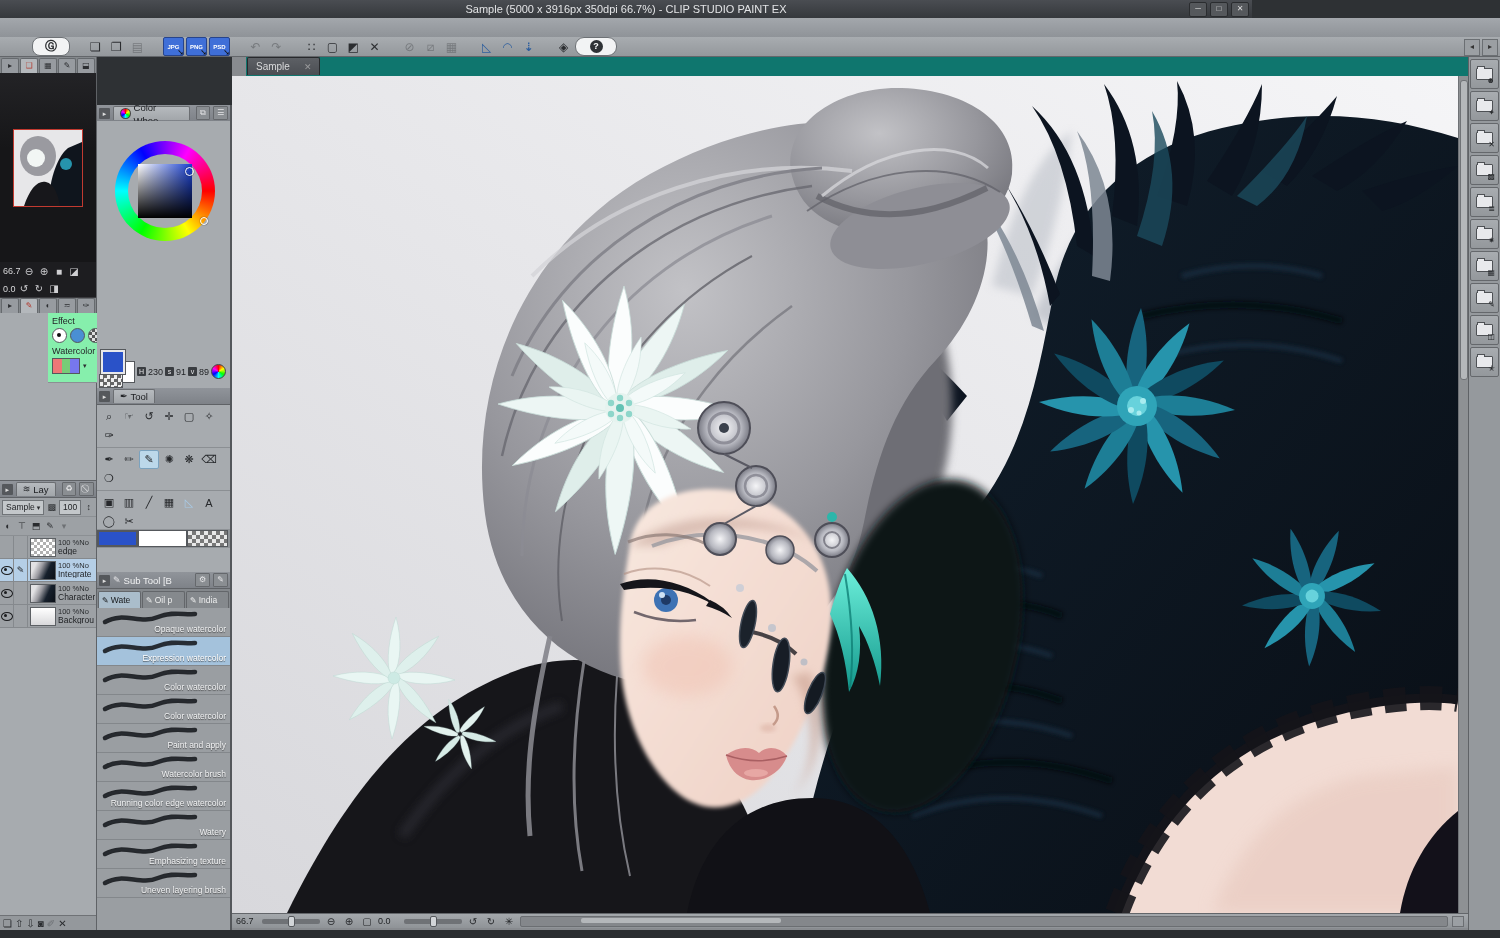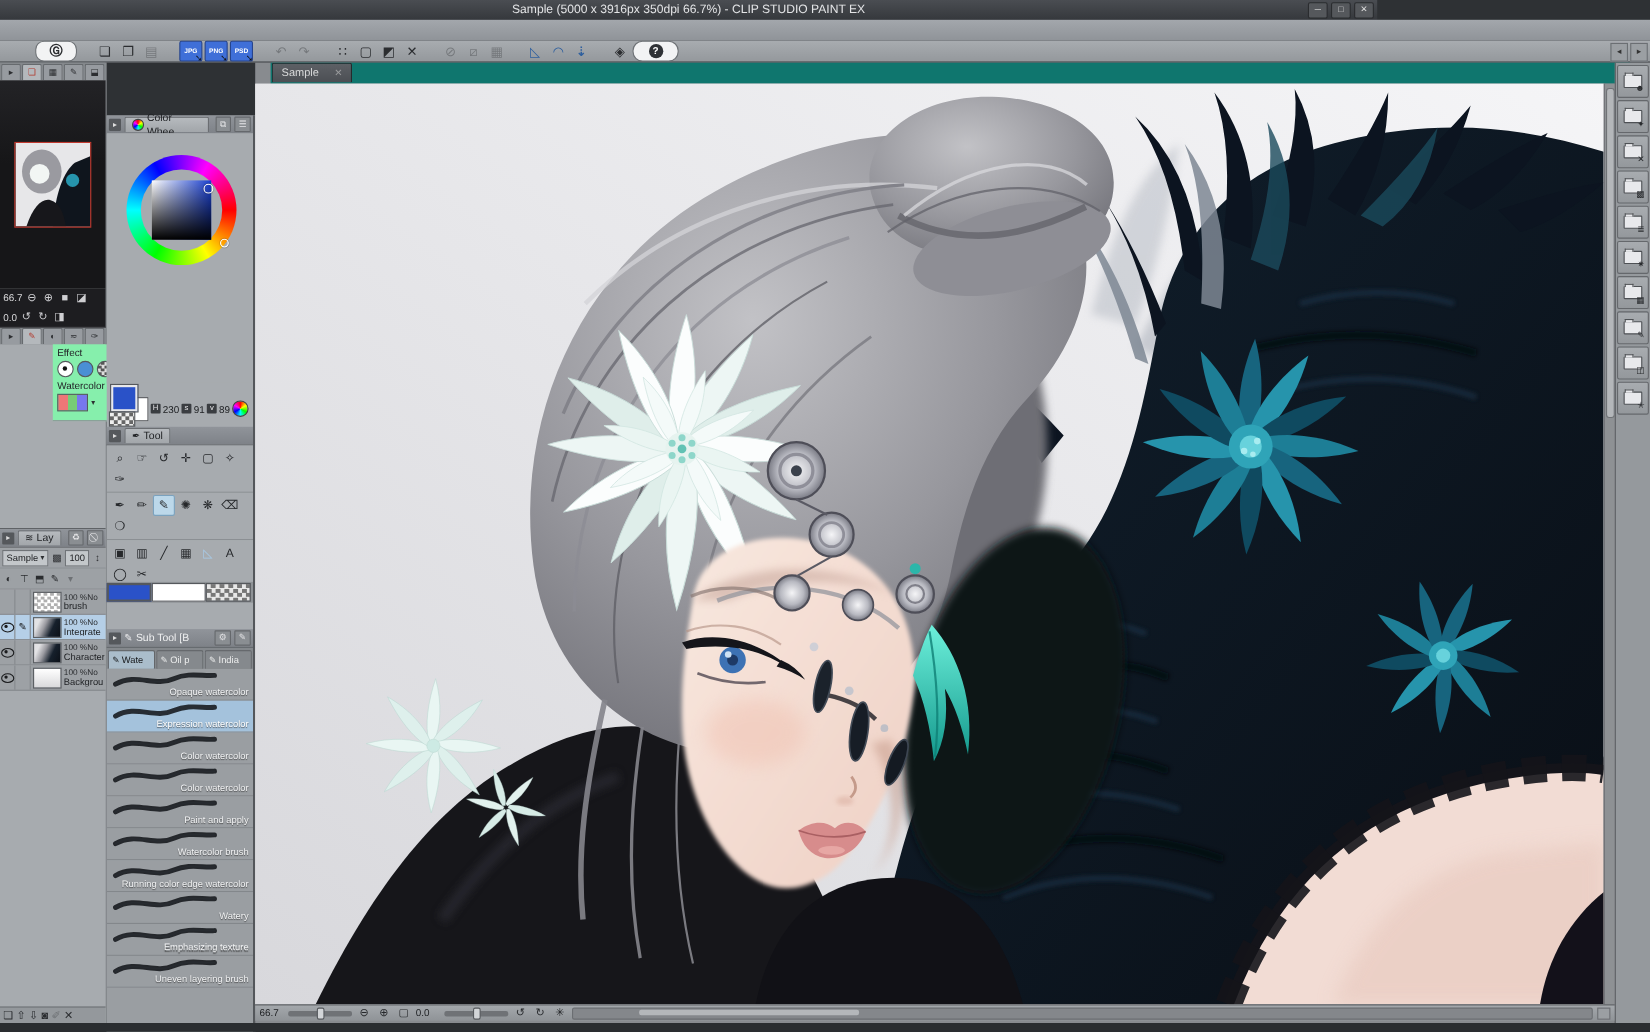--- a/index.html
+++ b/index.html
@@ -361,21 +361,21 @@
     <div class="layer-row not-visible not-editing not-selected" data-thumb="checker">
         <span class="cell-eye">
             <span class="eye-icon"></span>
           </span>
         <span class="cell-pen">
             <span class="pen-icon">✎</span>
           </span>
         <span class="layer-thumb"></span>
         <span class="layer-texts">
           <span class="layer-info">100 %No</span>
-          <span class="layer-label">brush</span>
+          <span class="layer-label">edge</span>
         </span>
       </div>
         <div class="layer-row is-visible is-editing is-selected" data-thumb="art">
         <span class="cell-eye">
             <span class="eye-icon"></span>
           </span>
         <span class="cell-pen">
             <span class="pen-icon">✎</span>
           </span>
         <span class="layer-thumb"></span>

